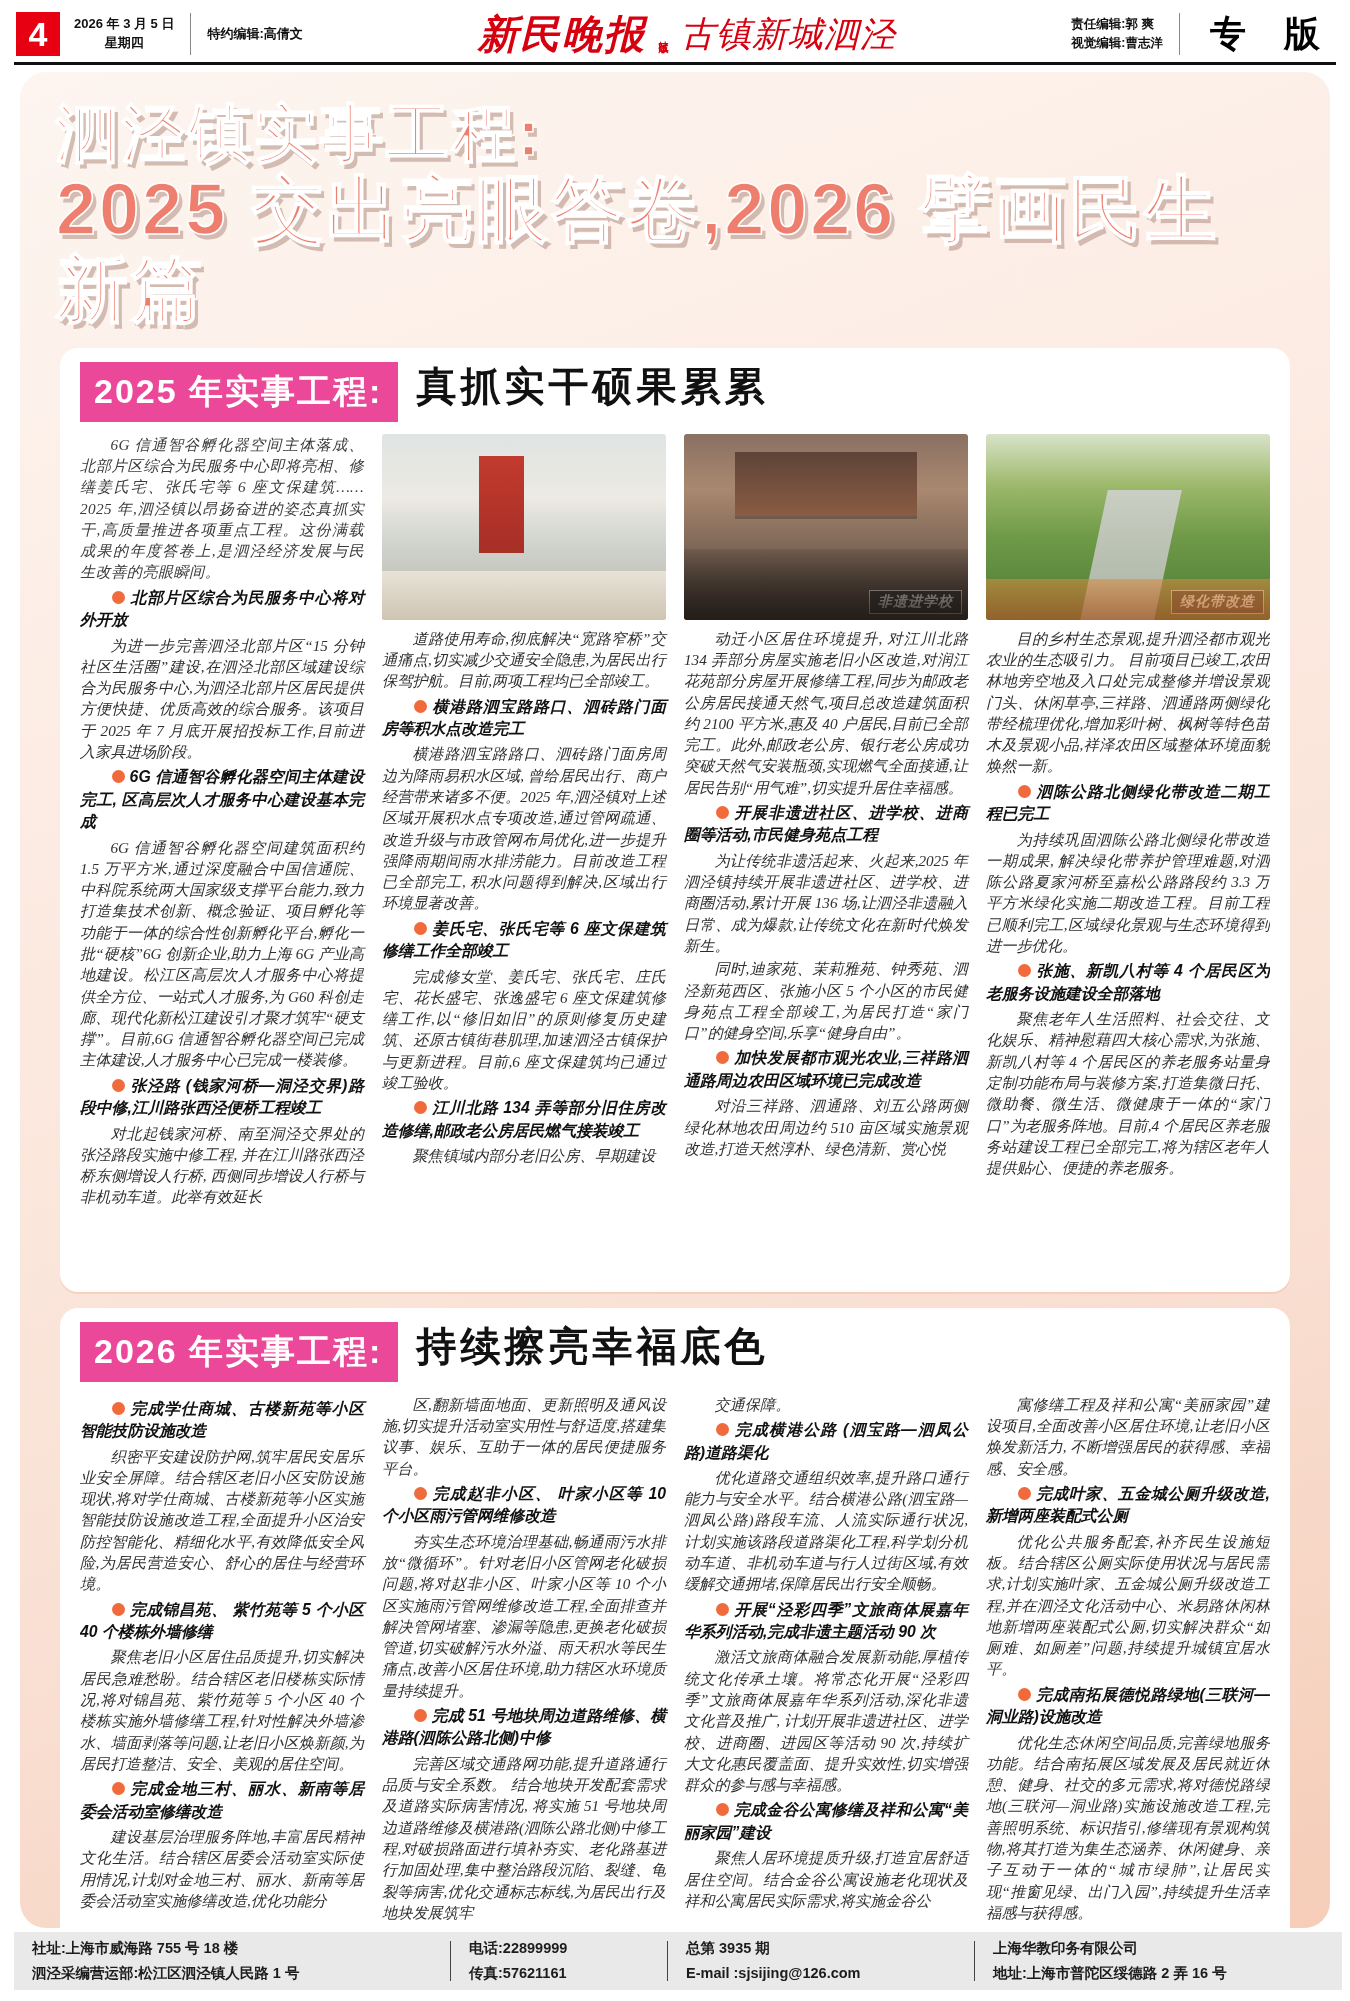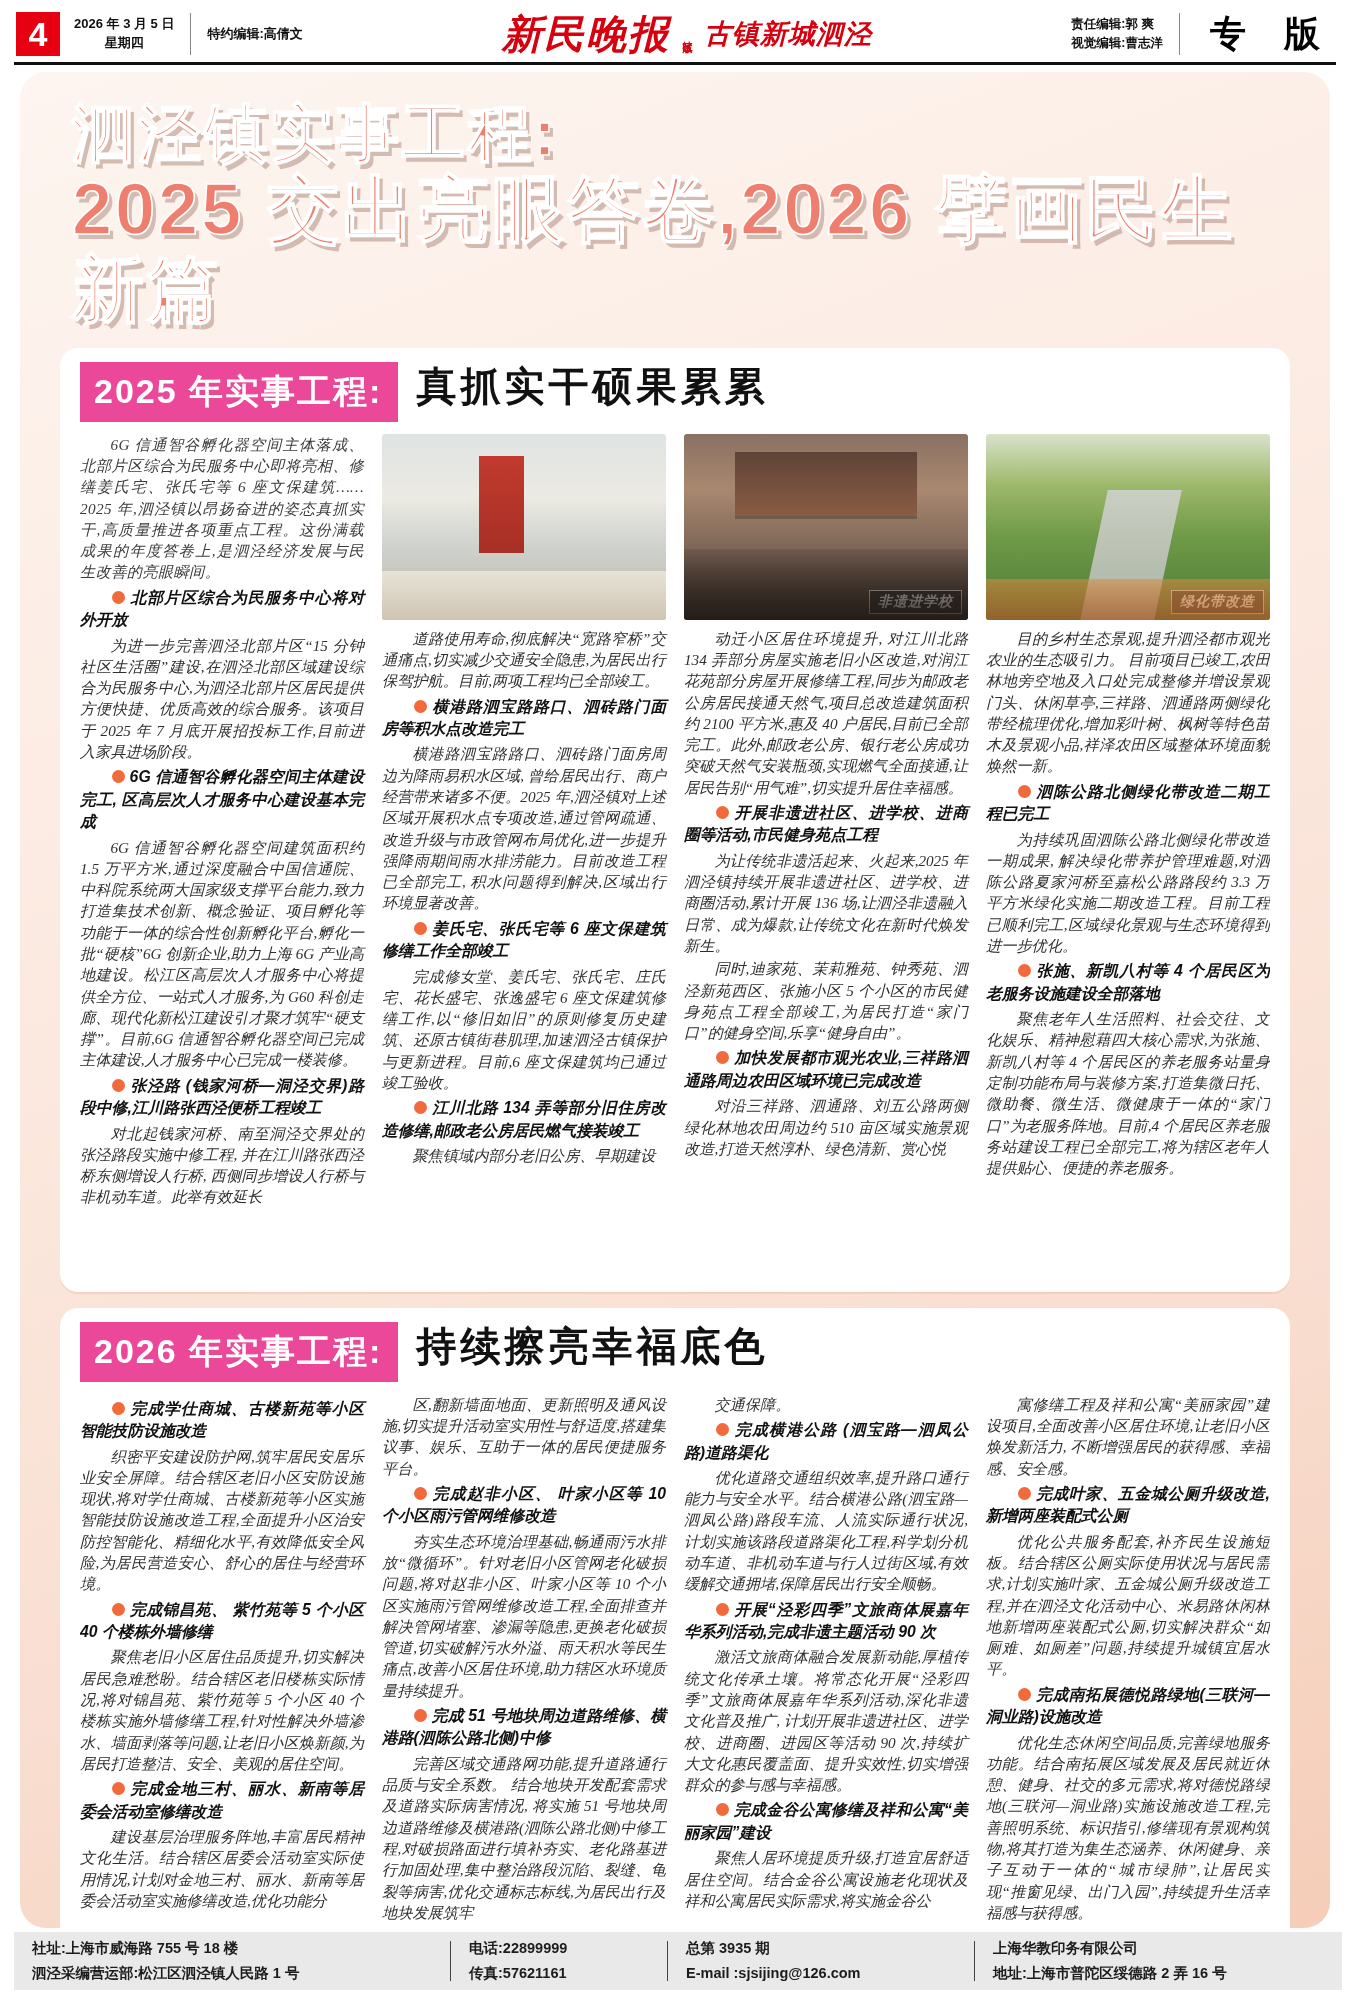--- a/index.html
+++ b/index.html
@@ -8,31 +8,31 @@
 
   
   .hdr{position:absolute;top:8px;left:16px;right:16px;height:52px;display:flex;align-items:center;}
   .pageno{width:44px;height:44px;background:#e60012;color:#fff;font-size:34px;font-weight:700;display:flex;align-items:center;justify-content:center;}
   .dateblock{margin-left:14px;text-align:center;font-size:13px;font-weight:700;color:#111;line-height:1.45;}
   .vdiv{width:1px;height:42px;background:#888;margin:0 16px;}
   .ed{font-size:13px;font-weight:700;color:#111;}
   .masthead{flex:1;display:flex;align-items:center;justify-content:center;gap:12px;}
   .paper-name{font-family:"Liberation Serif","DejaVu Serif",serif;font-style:italic;font-weight:900;font-size:40px;color:#d6000f;letter-spacing:2px;}
   .edition-tag{writing-mode:vertical-rl;font-size:10px;color:#d6000f;font-weight:700;line-height:1;letter-spacing:1px;}
-  .subtitle{font-family:"Liberation Serif","DejaVu Serif",serif;font-style:italic;font-weight:700;font-size:27px;color:#d6000f;letter-spacing:1px;}
+  .subtitle{font-family:"Liberation Serif","DejaVu Serif",serif;font-style:italic;font-weight:400;font-size:35px;color:#d6000f;letter-spacing:1px;}
   .hdr-right{display:flex;align-items:center;}
   .ed2{font-size:12.5px;font-weight:700;color:#111;line-height:1.5;white-space:nowrap;}
   .pagetype{font-size:36px;font-weight:900;color:#000;letter-spacing:14px;margin-left:14px;white-space:nowrap;}
   .black-rule{position:absolute;top:62px;left:14px;right:14px;height:3px;background:#101010;}
 
   
   .board{position:absolute;top:72px;left:20px;right:20px;bottom:73px;border-radius:26px;overflow:hidden;
     background:linear-gradient(160deg,#fdf5f0 0%,#fcebe2 35%,#f9dfd2 70%,#f5cdb8 100%);
     display:flex;flex-direction:column;padding:0 34px;box-sizing:border-box;}
-  .headline{margin:26px 18px 18px;}
+  .headline{margin:26px 2px 18px;}
   .hl1,.hl2{font-weight:900;color:#ee7f6e;-webkit-text-stroke:1.6px #ffffff;
     text-shadow:4px 5px 0 rgba(176,142,130,.55);letter-spacing:3px;line-height:1.12;}
   .hl1{font-size:63px;}
   .hl2{font-size:72px;}
 
   .card{background:#fff;border-radius:18px;margin:0 6px;padding:14px 20px 16px;box-shadow:0 2px 0 rgba(240,150,110,.25);}
   .card.second{margin-top:16px;}
   .sec-title{display:flex;align-items:stretch;margin-bottom:12px;}
   .sec-label{background:#ec4899;color:#fff;font-weight:900;font-size:34px;padding:7px 16px 7px 14px;letter-spacing:2px;white-space:nowrap;display:flex;align-items:center;}
   .sec-rest{flex:1;display:flex;flex-direction:row;}

